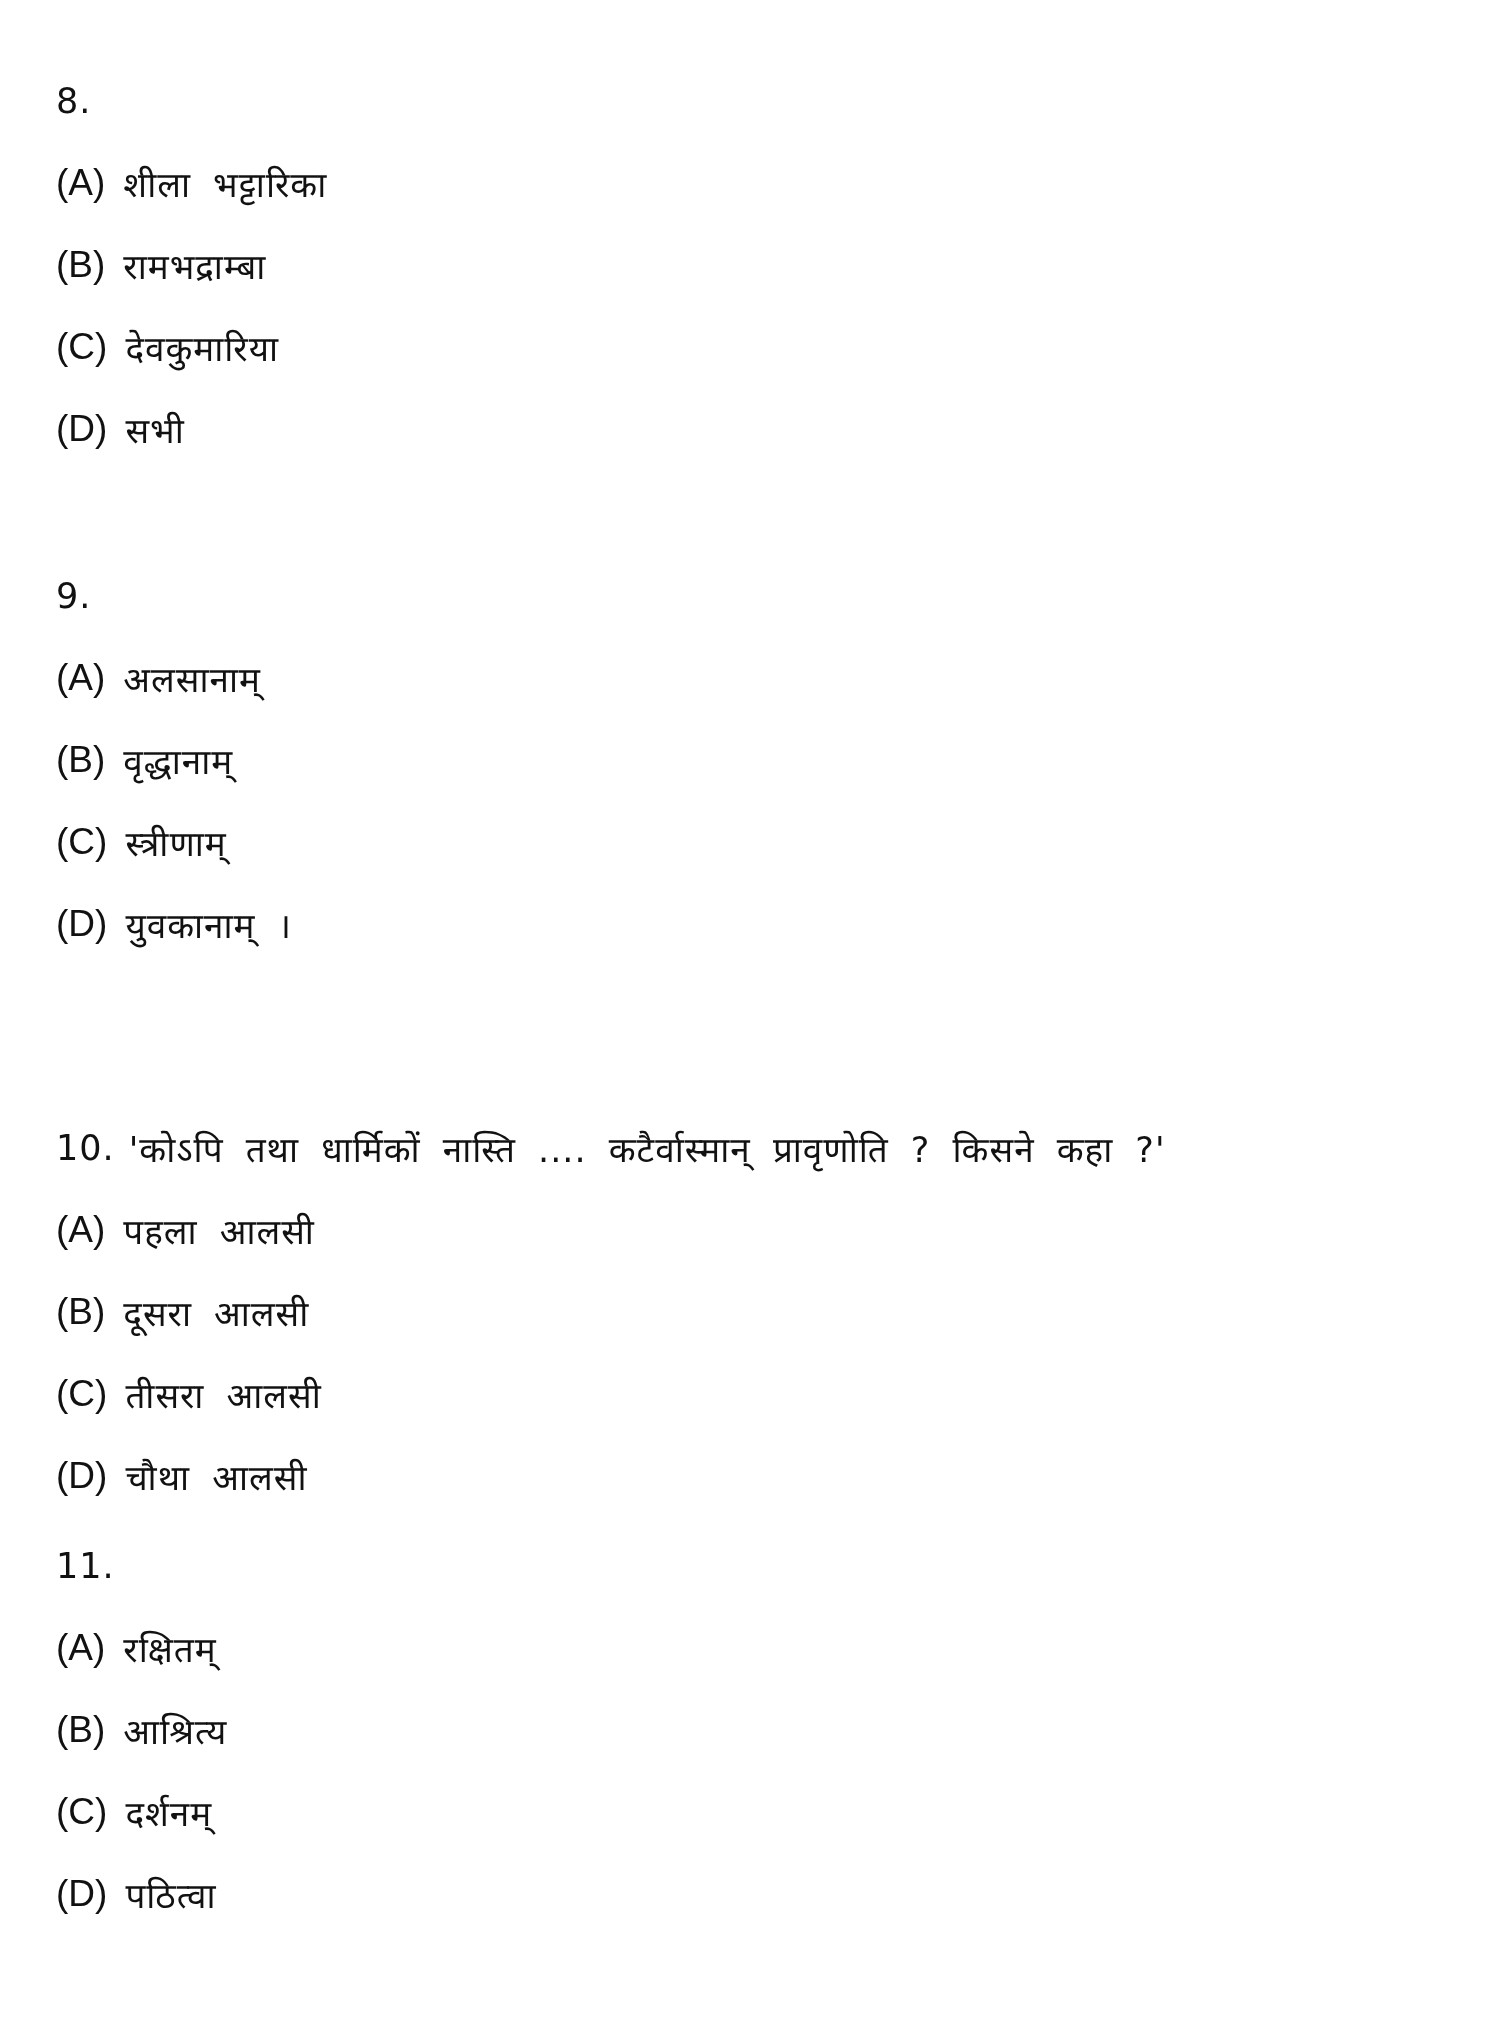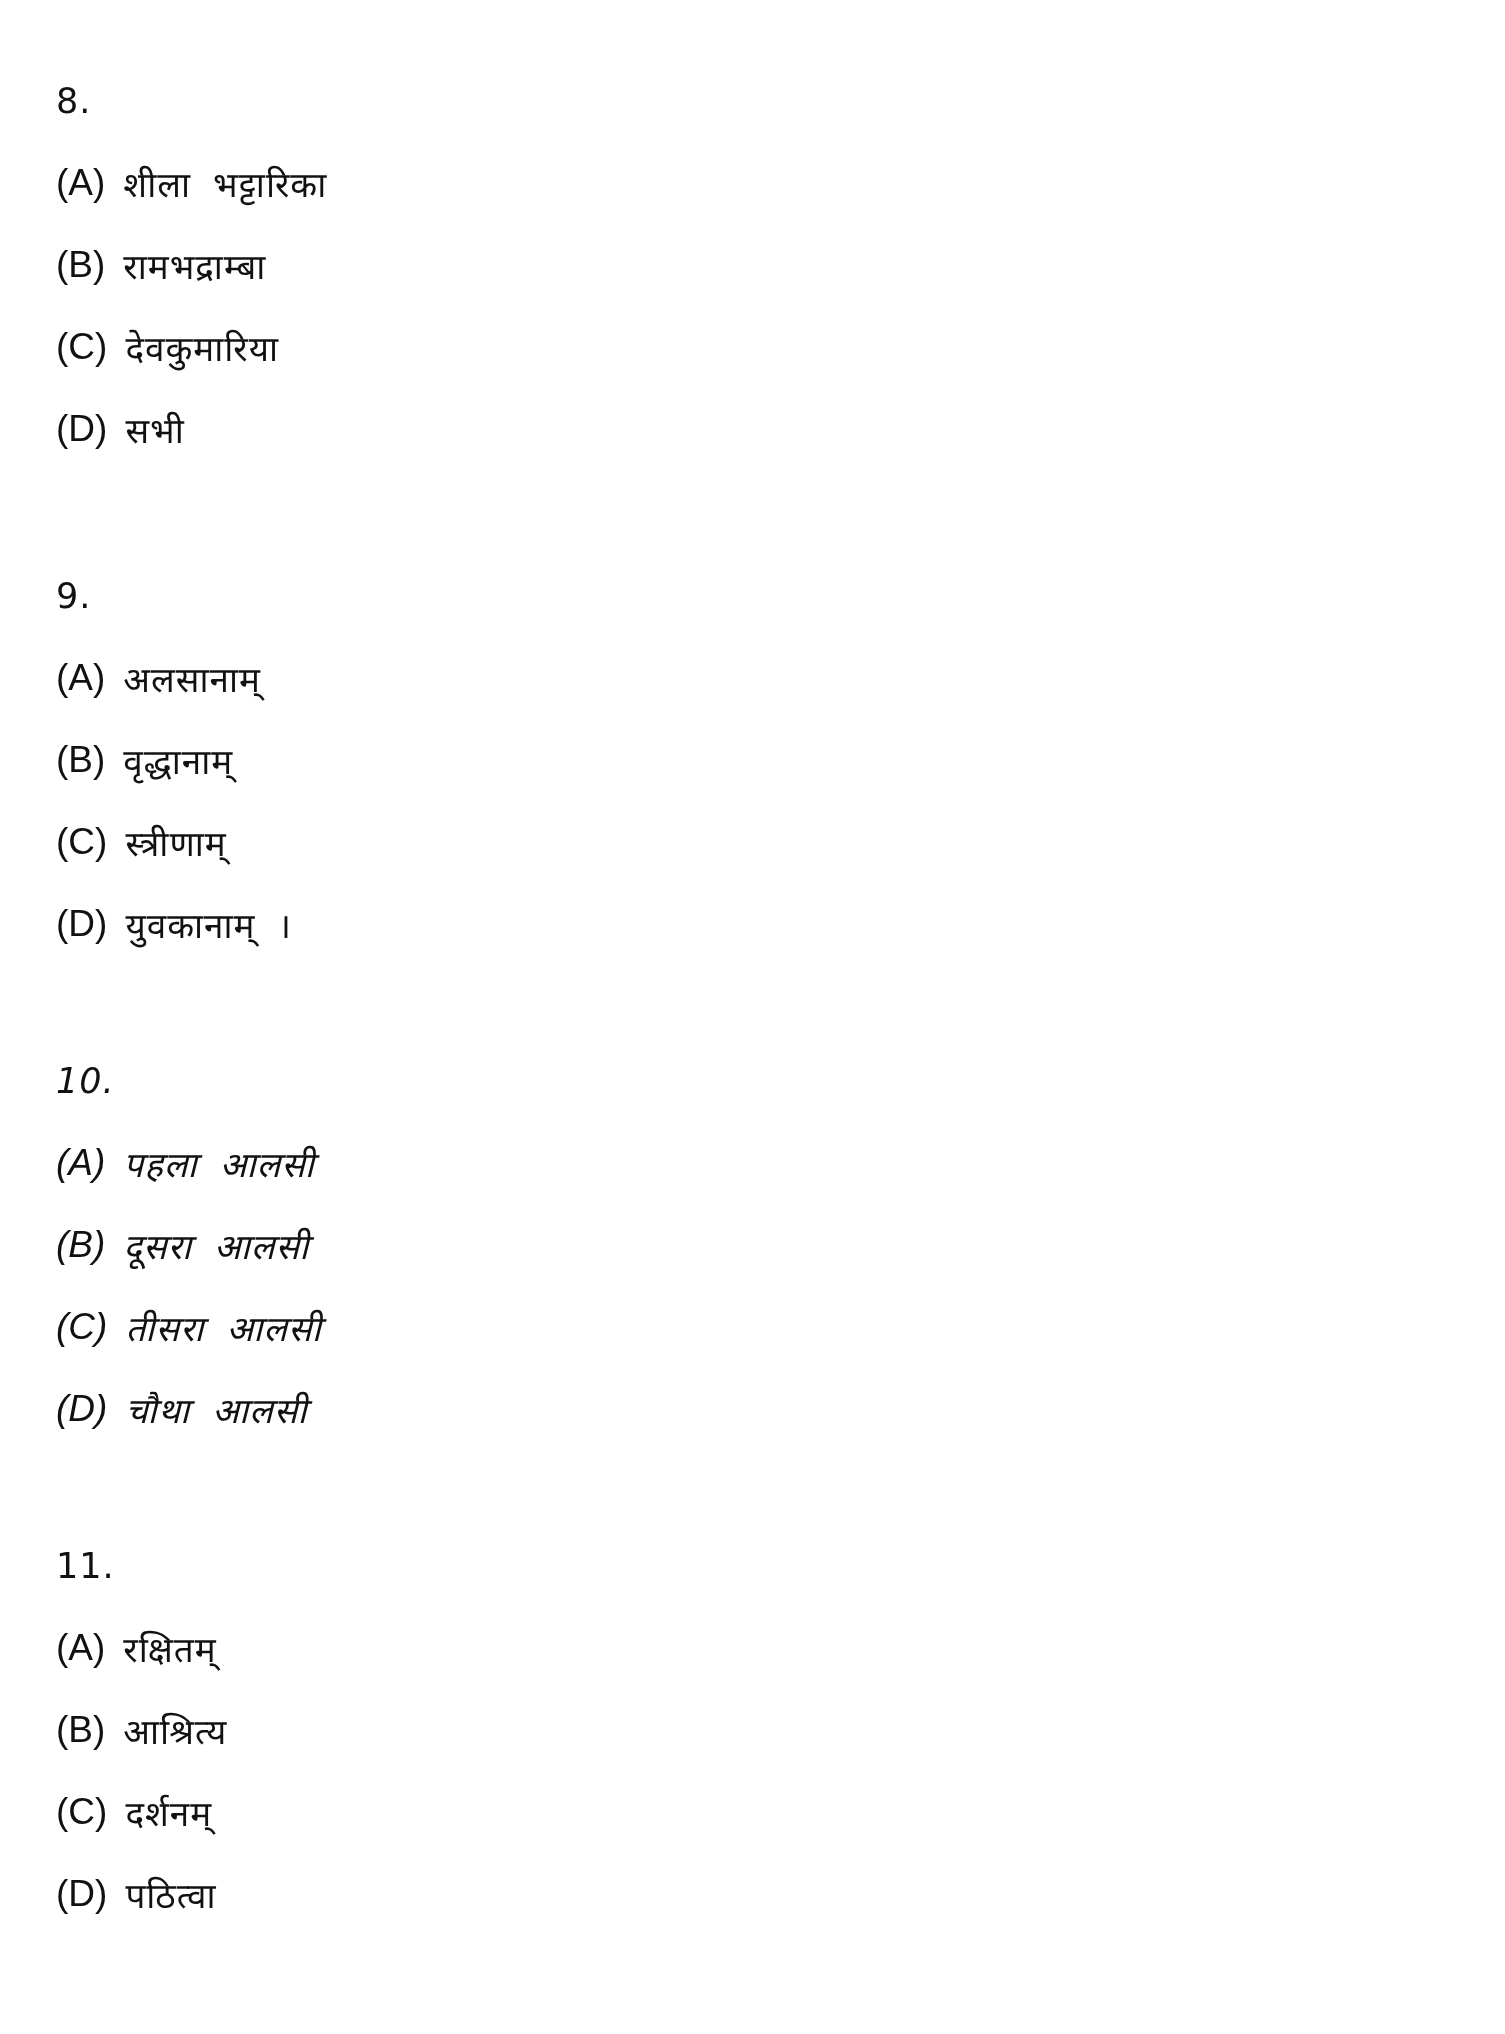--- a/index.html
+++ b/index.html
@@ -86,23 +86,24 @@
     <div class="line">
       <span class="opt-label">(C)</span>
       <span class="q-text">स्त्रीणाम्</span>
     </div>
     <div class="line">
       <span class="opt-label">(D)</span>
       <span class="q-text">युवकानाम् ।</span>
     </div>
   </div>
 
-  <div class="question-block" style="top:1040px;font-style:italic;">
+  <div class="question-block" style="top:1107px;">
     <div class="line">
       <span class="q-num">10.</span>
+      <span class="q-text">'कोऽपि तथा धार्मिकों नास्ति .... कटैर्वास्मान् प्रावृणोति ? किसने कहा ?'</span>
     </div>
     <div class="line">
       <span class="opt-label">(A)</span>
       <span class="q-text">पहला आलसी</span>
     </div>
     <div class="line">
       <span class="opt-label">(B)</span>
       <span class="q-text">दूसरा आलसी</span>
     </div>
     <div class="line">

